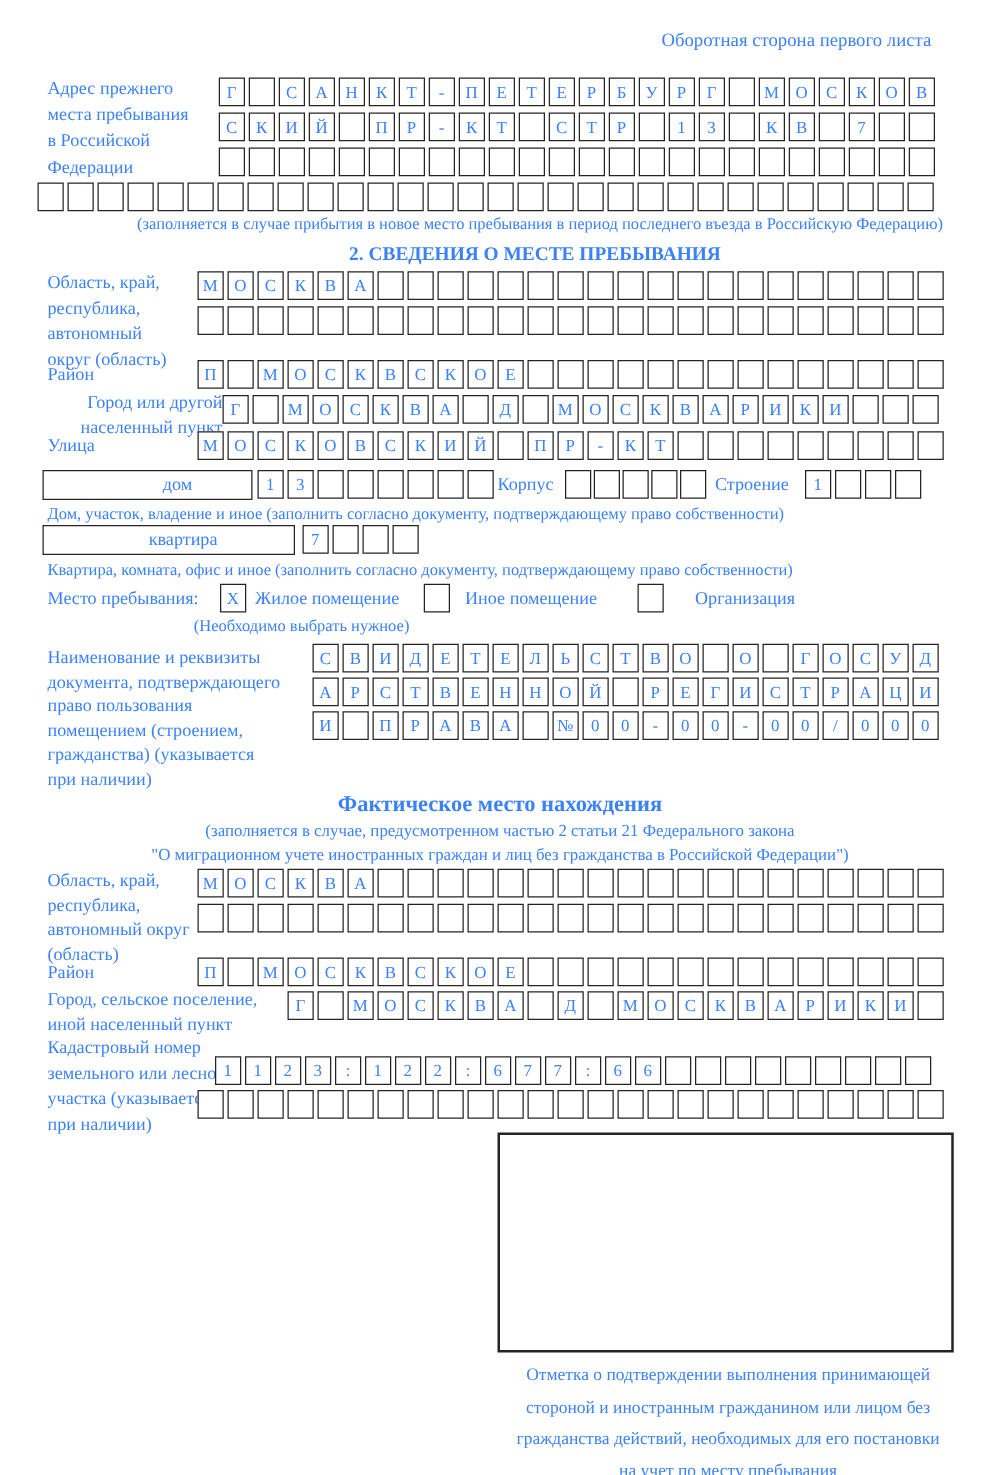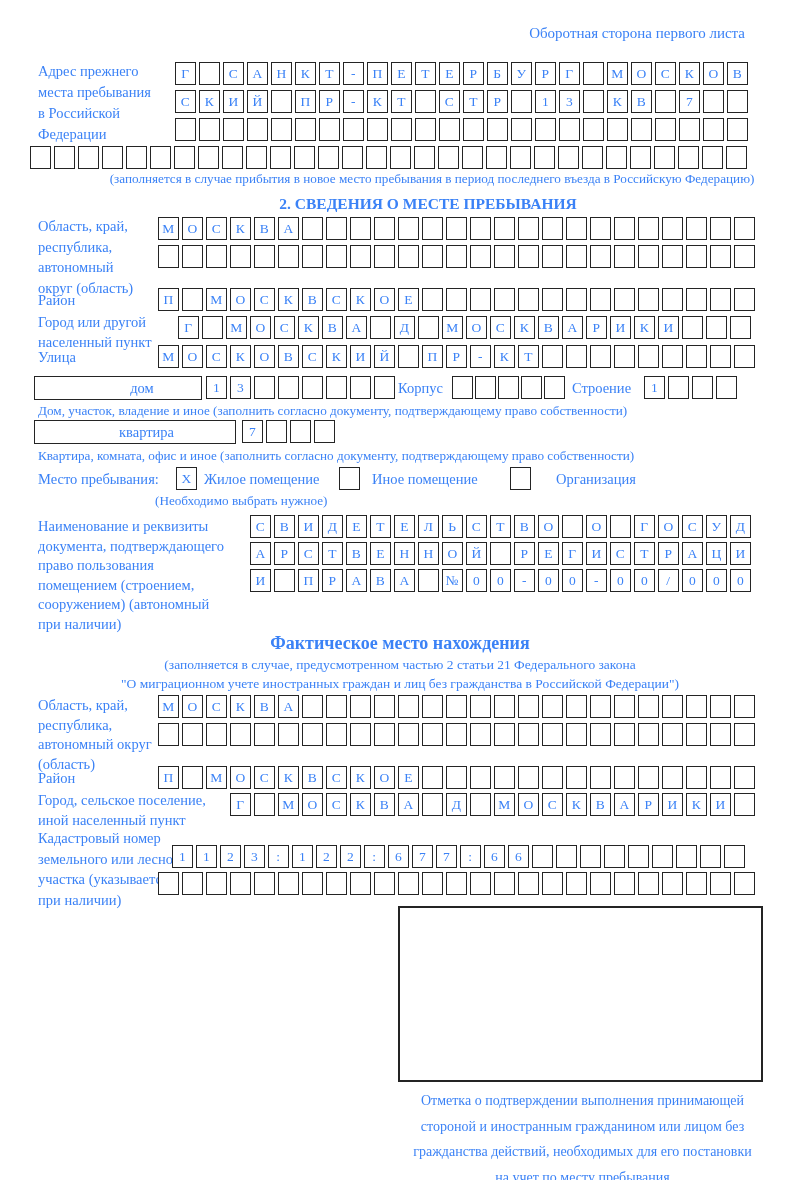--- a/index.html
+++ b/index.html
@@ -230,21 +230,21 @@
       <span class="cell"></span>
       <span class="cell"></span>
       <span class="cell"></span>
       <span class="cell"></span>
       <span class="cell"></span>
       <span class="cell"></span>
       <span class="cell"></span>
       <span class="cell"></span>
     </div>
 
-  <div class="abs lbl-tight" style="top:313px;left:38px;width:140px;">
+  <div class="abs lbl-tight" style="top:313px;left:38px;width:140px;text-align:right;">
       <div>Город или другой</div>
       <div>населенный пункт</div>
     </div>
   <div class="boxrow" style="top:316px;left:178px;">
       <span class="cell">Г</span>
       <span class="cell"></span>
       <span class="cell">М</span>
       <span class="cell">О</span>
       <span class="cell">С</span>
       <span class="cell">К</span>
@@ -341,21 +341,21 @@
   <div class="abs lbl" style="top:469px;left:372px;">Иное помещение</div>
   <span class="cell abs" style="top:467px;left:510px;"></span>
   <div class="abs lbl" style="top:469px;left:556px;">Организация</div>
   <div class="abs cap" style="top:493px;left:155px;width:380px;text-align:left;">(Необходимо выбрать нужное)</div>
 
   <div class="abs lbl-tight" style="top:517px;left:38px;width:215px;">
       <div>Наименование и реквизиты</div>
       <div>документа, подтверждающего</div>
       <div>право пользования</div>
       <div>помещением (строением,</div>
-      <div>сооружением) (автономный</div>
+      <div>гражданства) (указывается</div>
       <div>при наличии)</div>
     </div>
   <div class="boxrow" style="top:515px;left:250px;">
       <span class="cell">С</span>
       <span class="cell">В</span>
       <span class="cell">И</span>
       <span class="cell">Д</span>
       <span class="cell">Е</span>
       <span class="cell">Т</span>
       <span class="cell">Е</span>

